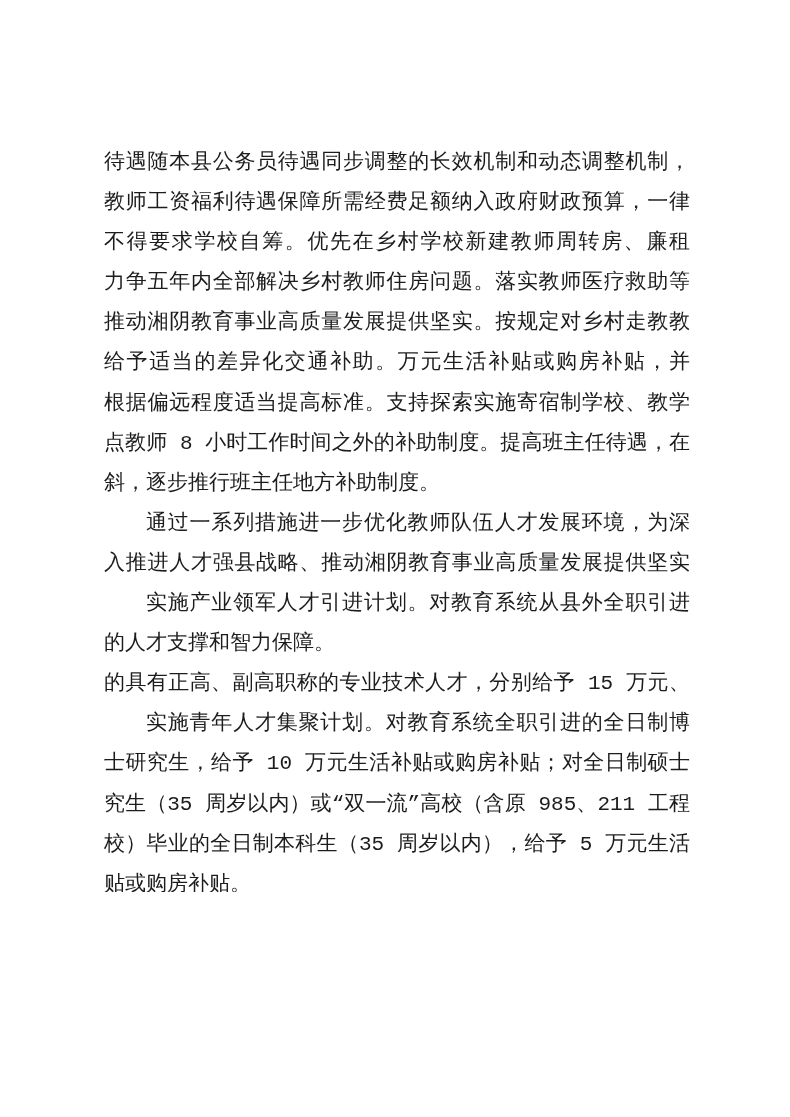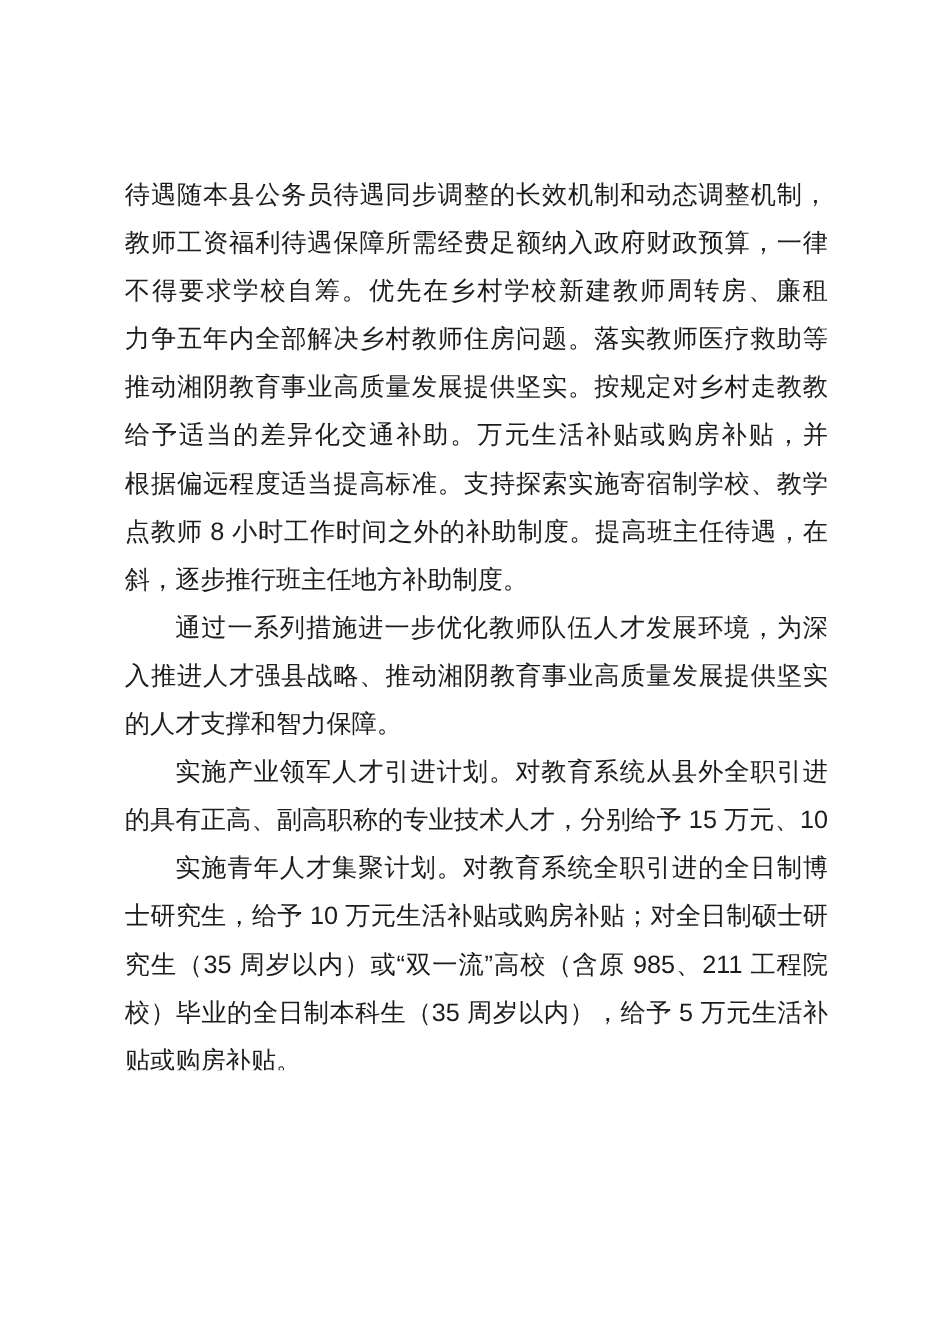--- a/index.html
+++ b/index.html
@@ -6,21 +6,21 @@
     margin: 0;
     padding: 0;
     background: #ffffff;
   }
   .page {
     position: relative;
     width: 790px;
     height: 892px;
     background: #ffffff;
     overflow: hidden;
-    font-family: Liberation Sans, sans-serif;
+    font-family: Liberation Mono, monospace;
   }
   .textblock {
     position: absolute;
     left: 104px;
     top: 143px;
     width: 586px;
     font-size: 21px;
     line-height: 40.1px;
     color: #1c1c1c;
   }
@@ -58,22 +58,22 @@
     <div class="line">教师工资福利待遇保障所需经费足额纳入政府财政预算，一律</div>
     <div class="line">不得要求学校自筹。优先在乡村学校新建教师周转房、廉租房，</div>
     <div class="line">力争五年内全部解决乡村教师住房问题。落实教师医疗救助等</div>
     <div class="line">推动湘阴教育事业高质量发展提供坚实。按规定对乡村走教教师</div>
     <div class="line">给予适当的差异化交通补助。万元生活补贴或购房补贴，并</div>
     <div class="line">根据偏远程度适当提高标准。支持探索实施寄宿制学校、教学</div>
     <div class="line">点教师 8 小时工作时间之外的补助制度。提高班主任待遇，在</div>
     <div class="line plast">斜，逐步推行班主任地方补助制度。</div>
     <div class="line indent">通过一系列措施进一步优化教师队伍人才发展环境，为深</div>
     <div class="line">入推进人才强县战略、推动湘阴教育事业高质量发展提供坚实</div>
+    <div class="line indent">实施产业领军人才引进计划。对教育系统从县外全职引进</div>
     <div class="line plast">的人才支撑和智力保障。</div>
-    <div class="line indent">实施产业领军人才引进计划。对教育系统从县外全职引进</div>
     <div class="line">的具有正高、副高职称的专业技术人才，分别给予 15 万元、10</div>
     <div class="line indent">实施青年人才集聚计划。对教育系统全职引进的全日制博</div>
     <div class="line">士研究生，给予 10 万元生活补贴或购房补贴；对全日制硕士研</div>
     <div class="line">究生（35 周岁以内）或“双一流”高校（含原 985、211 工程院</div>
     <div class="line">校）毕业的全日制本科生（35 周岁以内），给予 5 万元生活补</div>
     <div class="line plast">贴或购房补贴。</div>
   </div>
   <div class="pagenum">42</div>
 </div>
 

